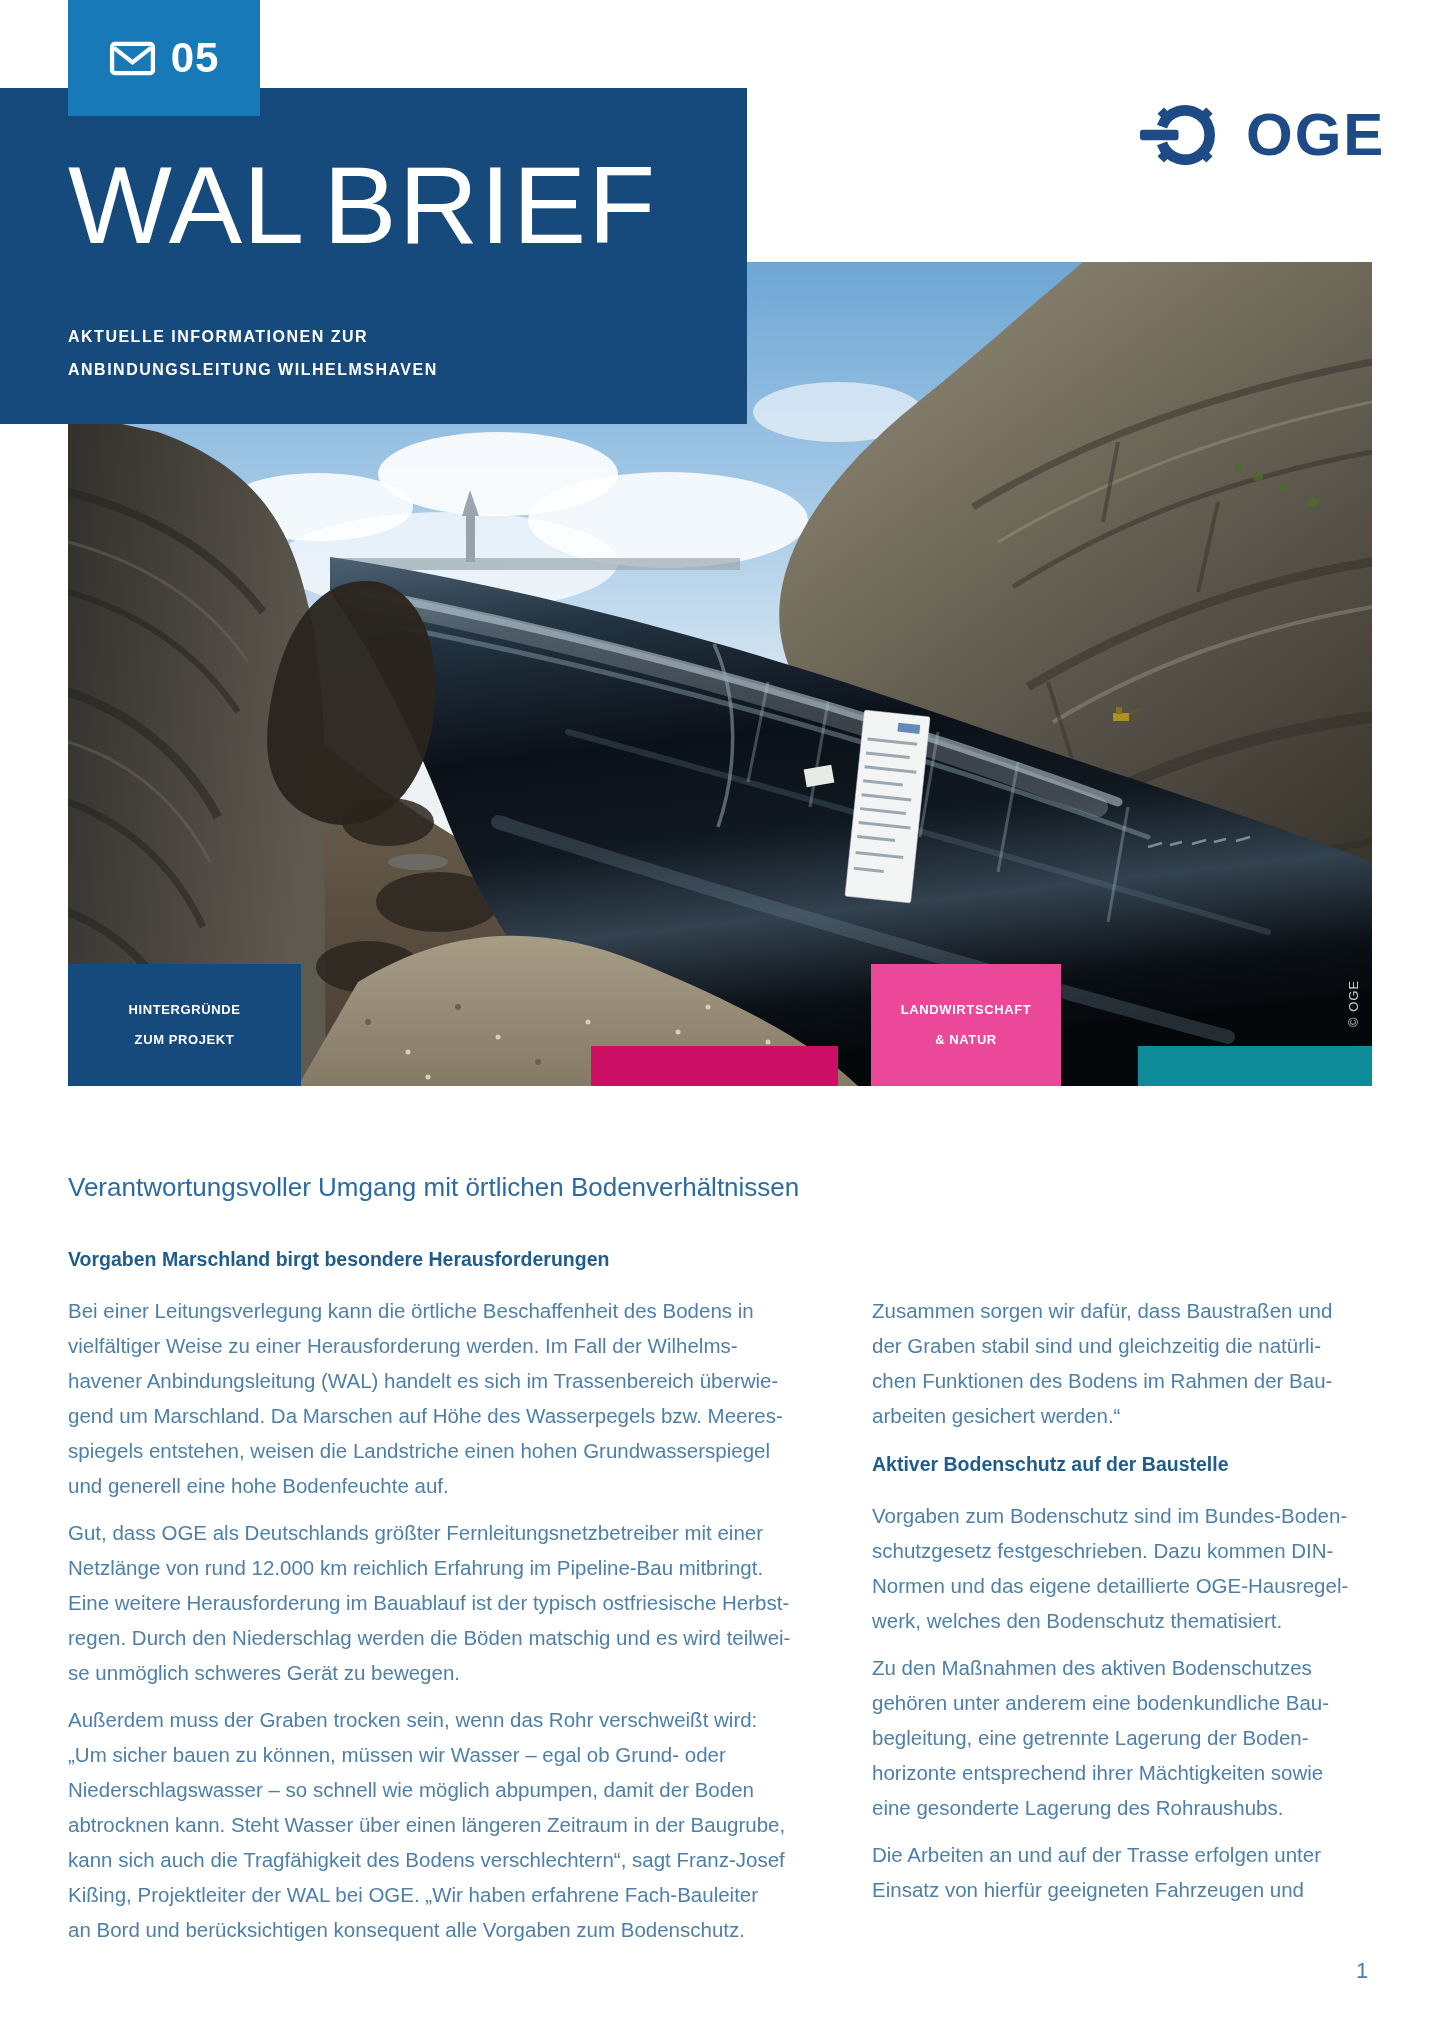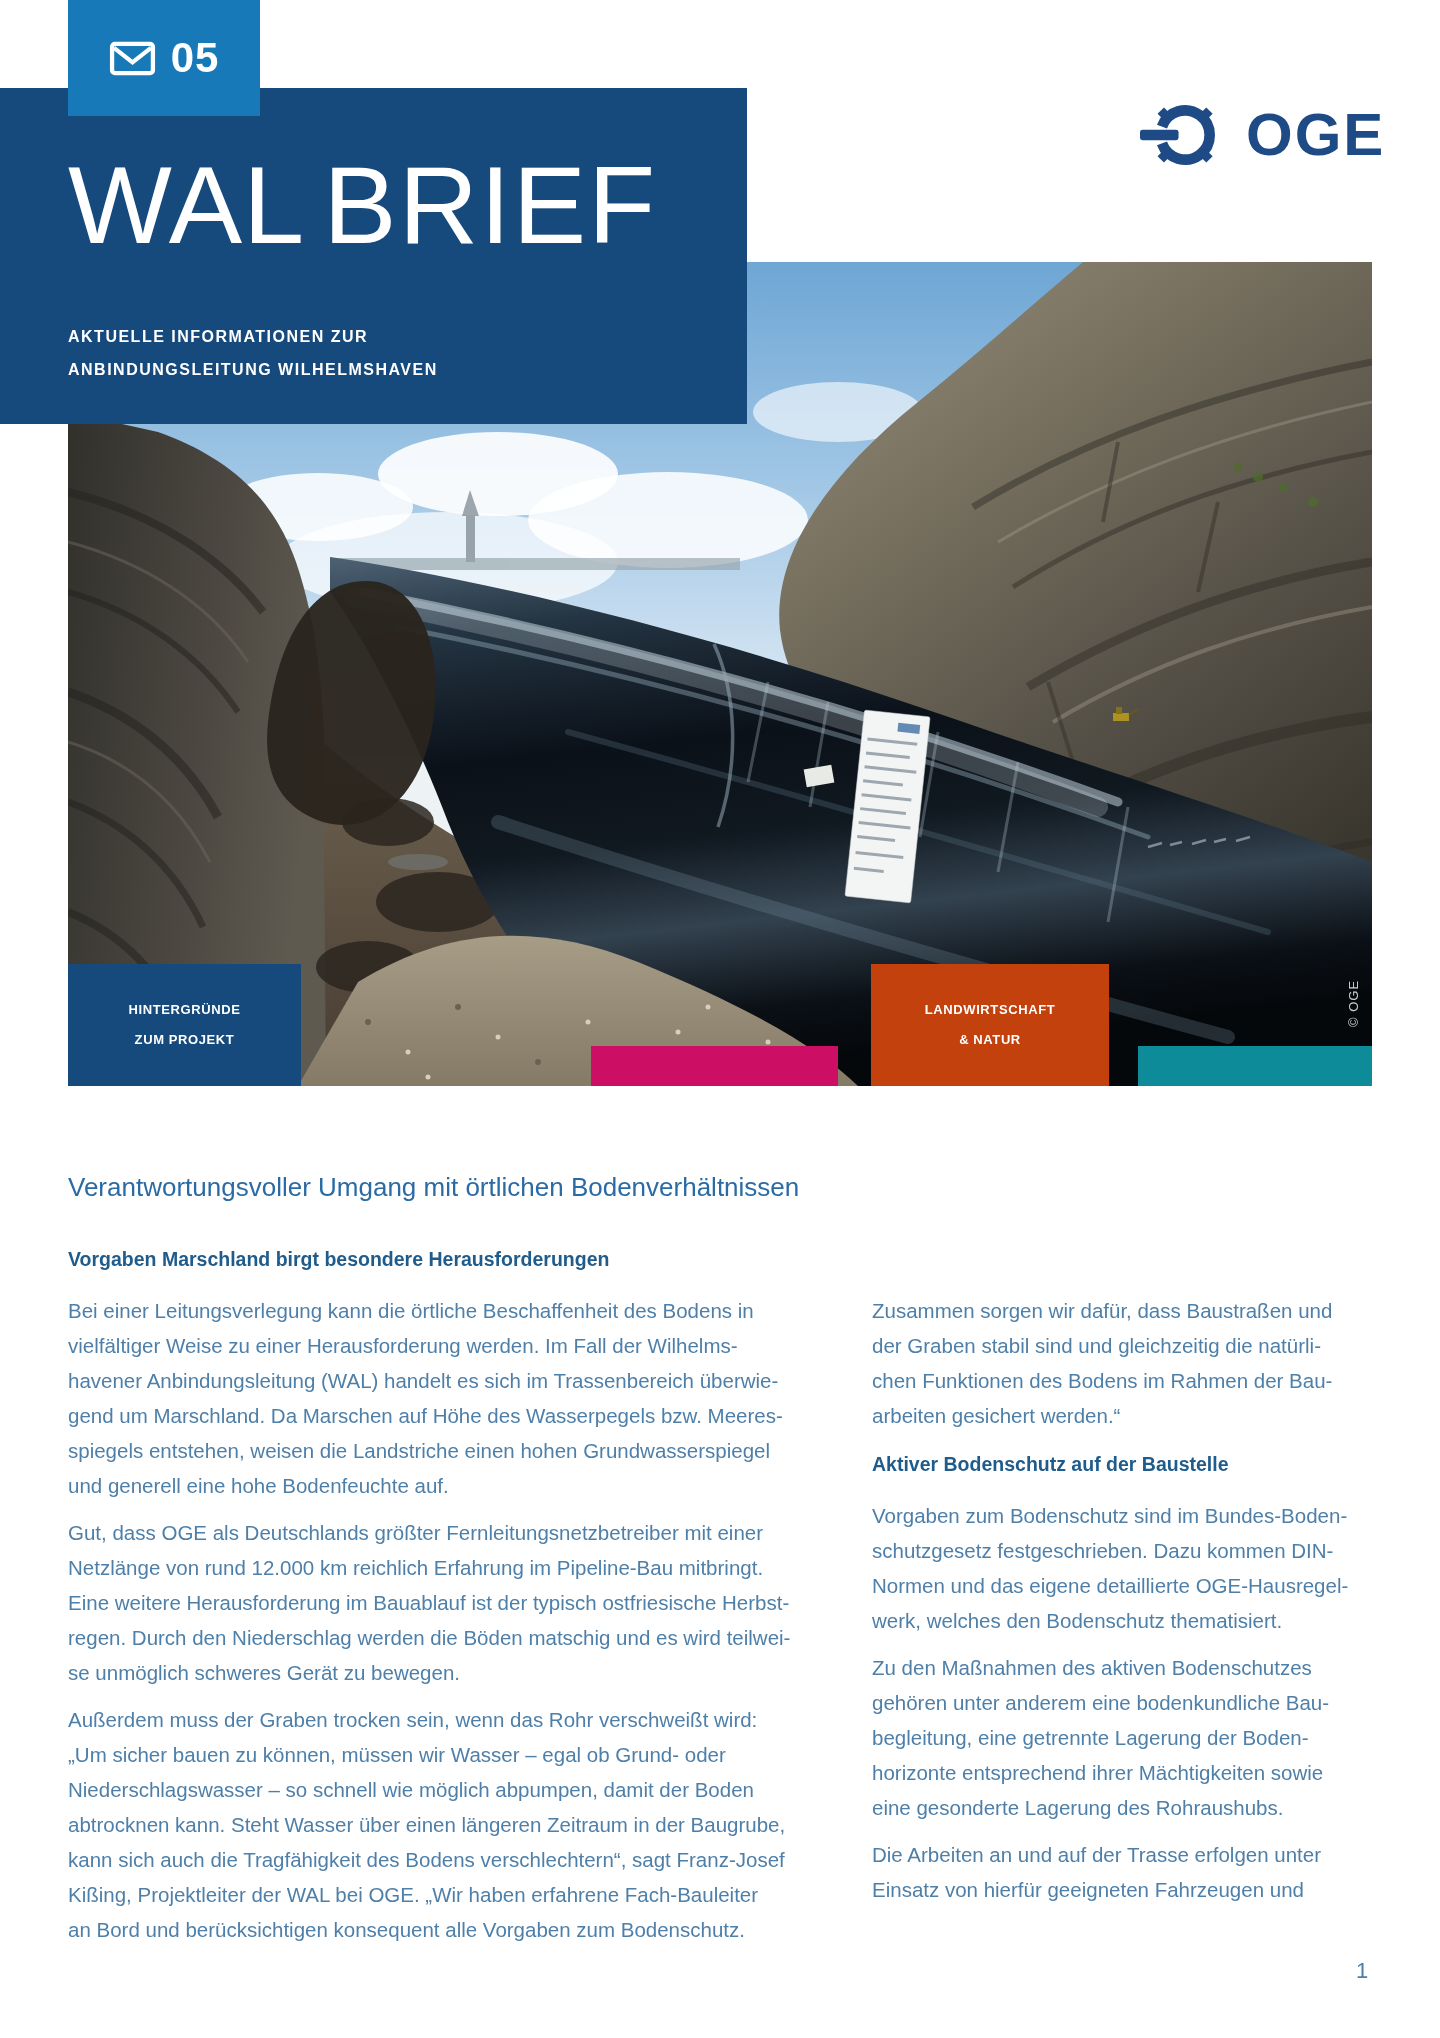--- a/index.html
+++ b/index.html
@@ -29,21 +29,21 @@
   
   .photo{left:68px;top:262px;width:1304px;height:824px;z-index:1;overflow:hidden;}
   .photo svg{display:block;width:1304px;height:824px;}
 
   
   .tab{top:964px;height:122px;z-index:7;display:flex;align-items:center;justify-content:center;
        color:#ffffff;font-size:13px;font-weight:700;letter-spacing:.6px;line-height:30px;
        text-align:center;white-space:pre;cursor:pointer;}
   .tab1{left:68px;width:233px;background:#164a7d;}
   .tab2{left:337px;width:233px;background:#1879b8;}
-  .tab3{left:871px;width:238px;background:#c2410c;justify-content:center;}
+  .tab3{left:871px;width:190px;background:#ec4899;justify-content:center;}
   .bar{top:1046px;height:40px;z-index:6;}
   .bar-pink{left:591px;width:247px;background:#cc0f64;}
   .bar-teal{left:1138px;width:234px;background:#0d8b99;}
 
   
   .article-title{left:68px;top:1172px;font-size:26px;font-weight:400;color:#2b6ba5;white-space:pre;}
   .article-sub{left:68px;top:1248px;font-size:19.5px;font-weight:700;color:#1f5c8c;white-space:pre;}
   .col{top:1293px;}
   .col-left{left:68px;width:800px;}
   .col-right{left:872px;width:510px;}

